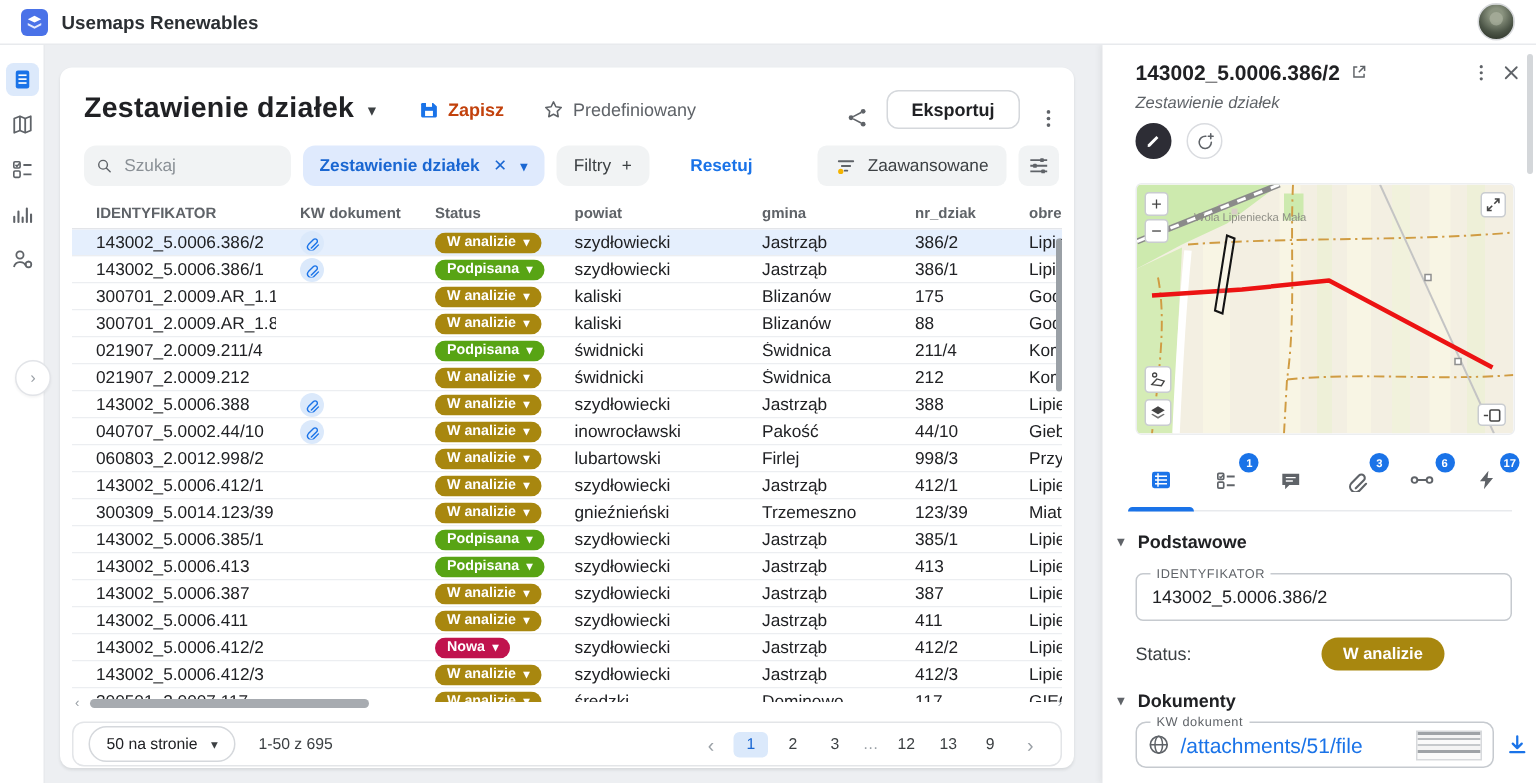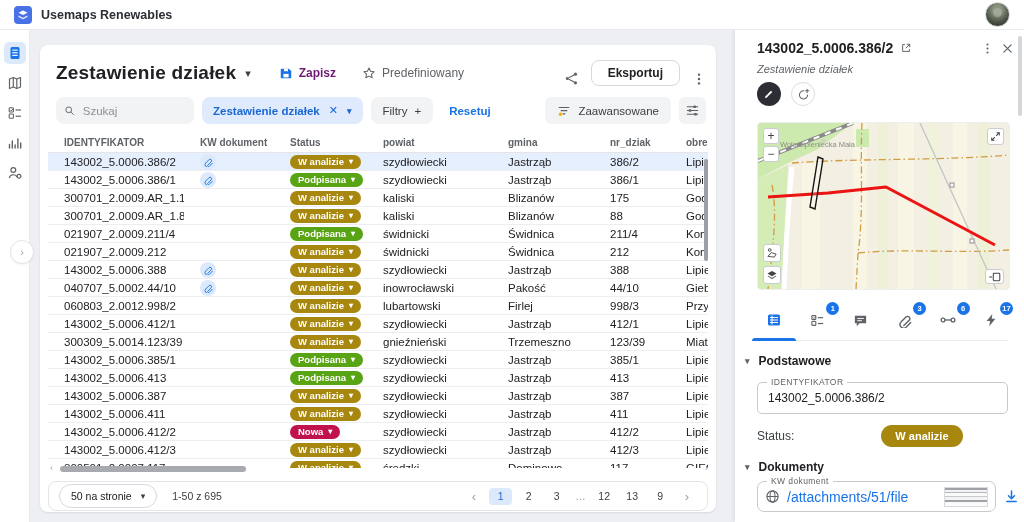--- a/index.html
+++ b/index.html
@@ -27,40 +27,40 @@
   .expander{position:absolute;left:10px;top:240px;width:22px;height:22px;border-radius:50%;
             background:#fff;border:1px solid #e2e4e8;display:flex;align-items:center;
             justify-content:center;color:#9aa0a6;font-size:11px;z-index:9;box-shadow:0 1px 2px rgba(0,0,0,.05)}
   
   .main-card{position:absolute;left:40px;top:45px;width:676px;height:467px;background:#fff;
              border-radius:8px;box-shadow:0 1px 2px rgba(60,64,67,.12)}
   .title-row{position:absolute;left:16px;right:10px;top:14px;height:28px;display:flex;align-items:center}
   .page-title{font-size:19px;font-weight:700;color:#202124;letter-spacing:.2px}
   .title-caret{margin-left:9px;color:#3c4043;font-size:11px}
   .txt-btn{display:flex;align-items:center;gap:6px;font-size:12px;font-weight:700;border:none;background:none;padding:0;cursor:pointer}
-  .save-btn{color:#701a75;margin-left:28px}
+  .save-btn{color:#c2410c;margin-left:28px}
   .pred-btn{color:#5f6368;margin-left:26px;font-weight:400}
   .right-tools{margin-left:auto;display:flex;align-items:flex-end;gap:12px}
   .icon-plain{color:#5f6368;background:none;border:none;padding:0;display:flex;cursor:pointer}
   .export-btn{border:1px solid #d5d8dc;border-radius:8px;background:#fff;padding:5px 16px;
               font-size:12px;font-weight:700;color:#202124;cursor:pointer}
   
   .filter-row{position:absolute;left:16px;right:10px;top:52px;height:27px;display:flex;align-items:center;gap:8px}
   .searchbox{width:138px;height:27px;background:#f1f3f4;border-radius:8px;display:flex;
              align-items:center;padding:0 8px;gap:6px;box-sizing:border-box}
   .searchbox input{border:none;background:transparent;outline:none;font-size:11.5px;width:100%;
                    font-family:"Liberation Sans",sans-serif;color:#202124}
   .searchbox input::placeholder{color:#8a9096}
   .chip-filter{height:27px;background:#dfeafd;border-radius:8px;display:flex;align-items:center;
                gap:9px;padding:0 11px;color:#1a67d2;font-size:11.5px;font-weight:700;cursor:pointer}
   .chip-filter .x{font-size:11px;font-weight:400}
   .chip-filter .c{font-size:9px}
   .gray-btn{height:27px;background:#f1f3f4;border:none;border-radius:8px;display:flex;align-items:center;
             gap:7px;padding:0 12px;color:#3c4043;font-size:11.5px;cursor:pointer}
-  .reset-link{color:#1a73e8;font-size:11.5px;font-weight:700;margin-left:8px;cursor:pointer}
+  .reset-link{color:#1a73e8;font-size:11.5px;font-weight:700;margin-left:19px;cursor:pointer}
   .adv-btn{margin-left:auto;border-radius:6px}
   .sliders-btn{width:27px;height:27px;background:#f1f3f4;border:none;border-radius:6px;
                display:flex;align-items:center;justify-content:center;color:#5f6368;cursor:pointer}
   
   .table{position:absolute;left:8px;right:8px;top:88px;height:341px;overflow:hidden}
   .thead,.trow{display:grid;grid-template-columns:136px 90px 93px 125px 102px 76px 1fr;align-items:center}
   .thead{height:19px;border-bottom:1px solid #e3e5e9;color:#5f6368;font-size:10px;font-weight:700}
   .tbody{height:315px;overflow:hidden}
   .trow{height:18px;box-sizing:border-box;border-bottom:1px solid #eceef1;font-size:11.5px;color:#202124;background:#fff}
   .trow.selected{background:#e5effd}
@@ -95,21 +95,21 @@
   .d-head .sp{flex:1}
   .d-sub{position:absolute;left:22px;top:33px;font-size:11px;font-style:italic;color:#5f6368}
   .d-actions{position:absolute;left:22px;top:52px;display:flex;gap:10px}
   .circle-btn{width:24px;height:24px;border-radius:50%;display:flex;align-items:center;
               justify-content:center;cursor:pointer;box-sizing:border-box}
   .circle-btn.dark{background:#2d2d35;color:#fff}
   .circle-btn.light{background:#fff;border:1px solid #dadce0;color:#5f6368}
   
   .map{position:absolute;left:22px;top:92px;width:251px;height:166px;border-radius:4px;
        overflow:hidden;border:1px solid #eceef0;cursor:grab}
-  .map-label{position:absolute;left:22px;top:17px;font-size:7.5px;color:#8d8d85;z-index:2}
+  .map-label{position:absolute;left:38px;top:17px;font-size:7.5px;color:#8d8d85;z-index:2}
   .mbtn{position:absolute;background:#fff;border:1px solid #c9ccd0;border-radius:3px;color:#444;
         display:flex;align-items:center;justify-content:center;z-index:3;cursor:pointer;box-sizing:border-box}
   .zoomin{left:5px;top:5px;width:16px;height:16px;font-size:12px}
   .zoomout{left:5px;top:23px;width:16px;height:16px;font-size:12px}
   .mexpand{right:5px;top:5px;width:17px;height:17px}
   .mmeasure{left:5px;bottom:27px;width:18px;height:18px}
   .mlayers{left:5px;bottom:5px;width:18px;height:18px}
   .mextent{right:5px;bottom:5px;width:19px;height:15px}
   
   .tabs{position:absolute;left:22px;top:276px;width:251px;display:flex;justify-content:space-between;

